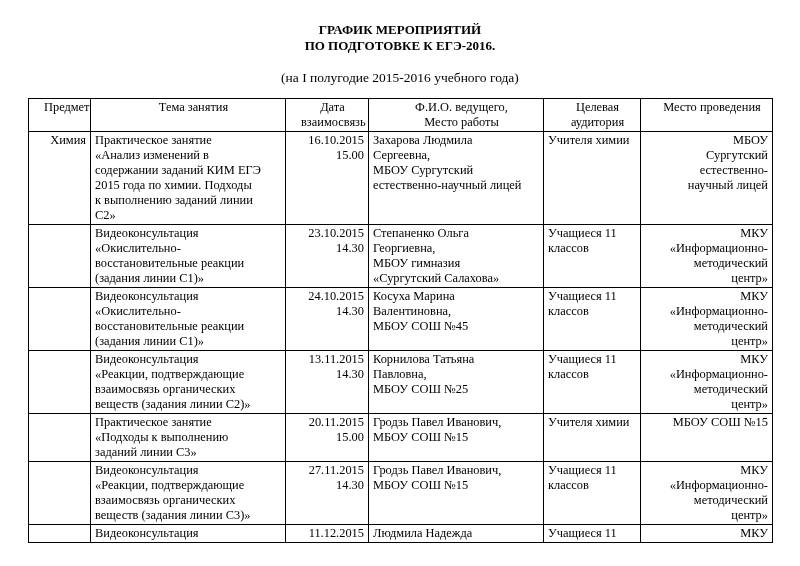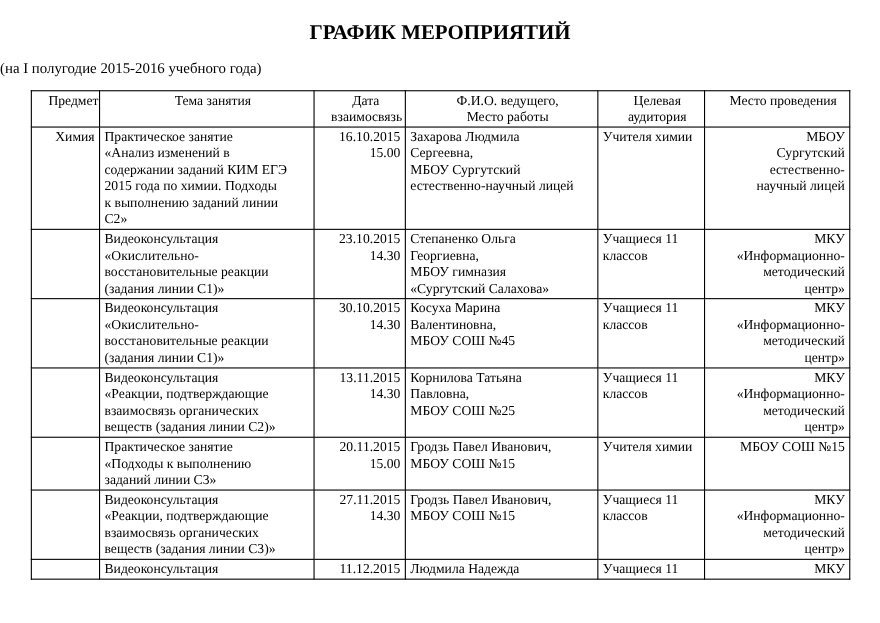--- a/index.html
+++ b/index.html
@@ -3,22 +3,22 @@
 <meta charset="utf-8">
 <style>
   * { margin: 0; padding: 0; box-sizing: border-box; }
   html, body { background: #ffffff; }
   body {
     width: 800px; height: 566px; overflow: hidden;
     font-family: "Liberation Serif", "DejaVu Serif", serif;
     color: #000;
   }
   .page { width: 800px; height: 566px; overflow: hidden; padding-top: 22px; }
-  .doc-title { text-align: center; font-weight: bold; font-size: 19px; line-height: 16px; }
-  .doc-subtitle { font-size: 13.5px; line-height: 16px; margin-top: 16px; }
+  .doc-title { text-align: center; font-weight: bold; font-size: 13px; line-height: 16px; }
+  .doc-subtitle { text-align: center; font-size: 13.5px; line-height: 16px; margin-top: 16px; }
   table.schedule {
     border-collapse: collapse; table-layout: fixed;
     width: 744px; margin: 12px 0 0 28px;
   }
   .schedule th, .schedule td {
     border: 1px solid #000;
     vertical-align: top;
     font-size: 12.4px; line-height: 15px;
     padding: 1px 4px;
     white-space: pre-line;
@@ -30,20 +30,21 @@
   .c-date { text-align: right; font-weight: bold; }
   .c-venue { text-align: right; }
   .b { font-weight: bold; }
 </style>
 </head>
 <body>
 
 <div class="page">
 
   <div class="doc-title">ГРАФИК МЕРОПРИЯТИЙ</div>
+  <div class="doc-title">ПО ПОДГОТОВКЕ К ЕГЭ-2016.</div>
   <div class="doc-subtitle">(на I полугодие 2015-2016 учебного года)</div>
 
   <table class="schedule">
     <colgroup>
       <col style="width:62px">
         <col style="width:195px">
         <col style="width:83px">
       <col style="width:175px">
         <col style="width:97px">
         <col style="width:132px">
@@ -100,21 +101,21 @@
 «Информационно-
 методический
 центр»</td>
       </tr>
       <tr>
         <td class="c-subject"></td>
         <td>Видеоконсультация
 «Окислительно-
 восстановительные реакции
 (задания линии С1)»</td>
-        <td class="c-date">30.10.2015
+        <td class="c-date">24.10.2015
 14.30</td>
         <td>Косуха Марина
 Валентиновна,
 МБОУ СОШ №45</td>
         <td>Учащиеся 11
 классов</td>
         <td class="c-venue">МКУ
 «Информационно-
 методический
 центр»</td>

